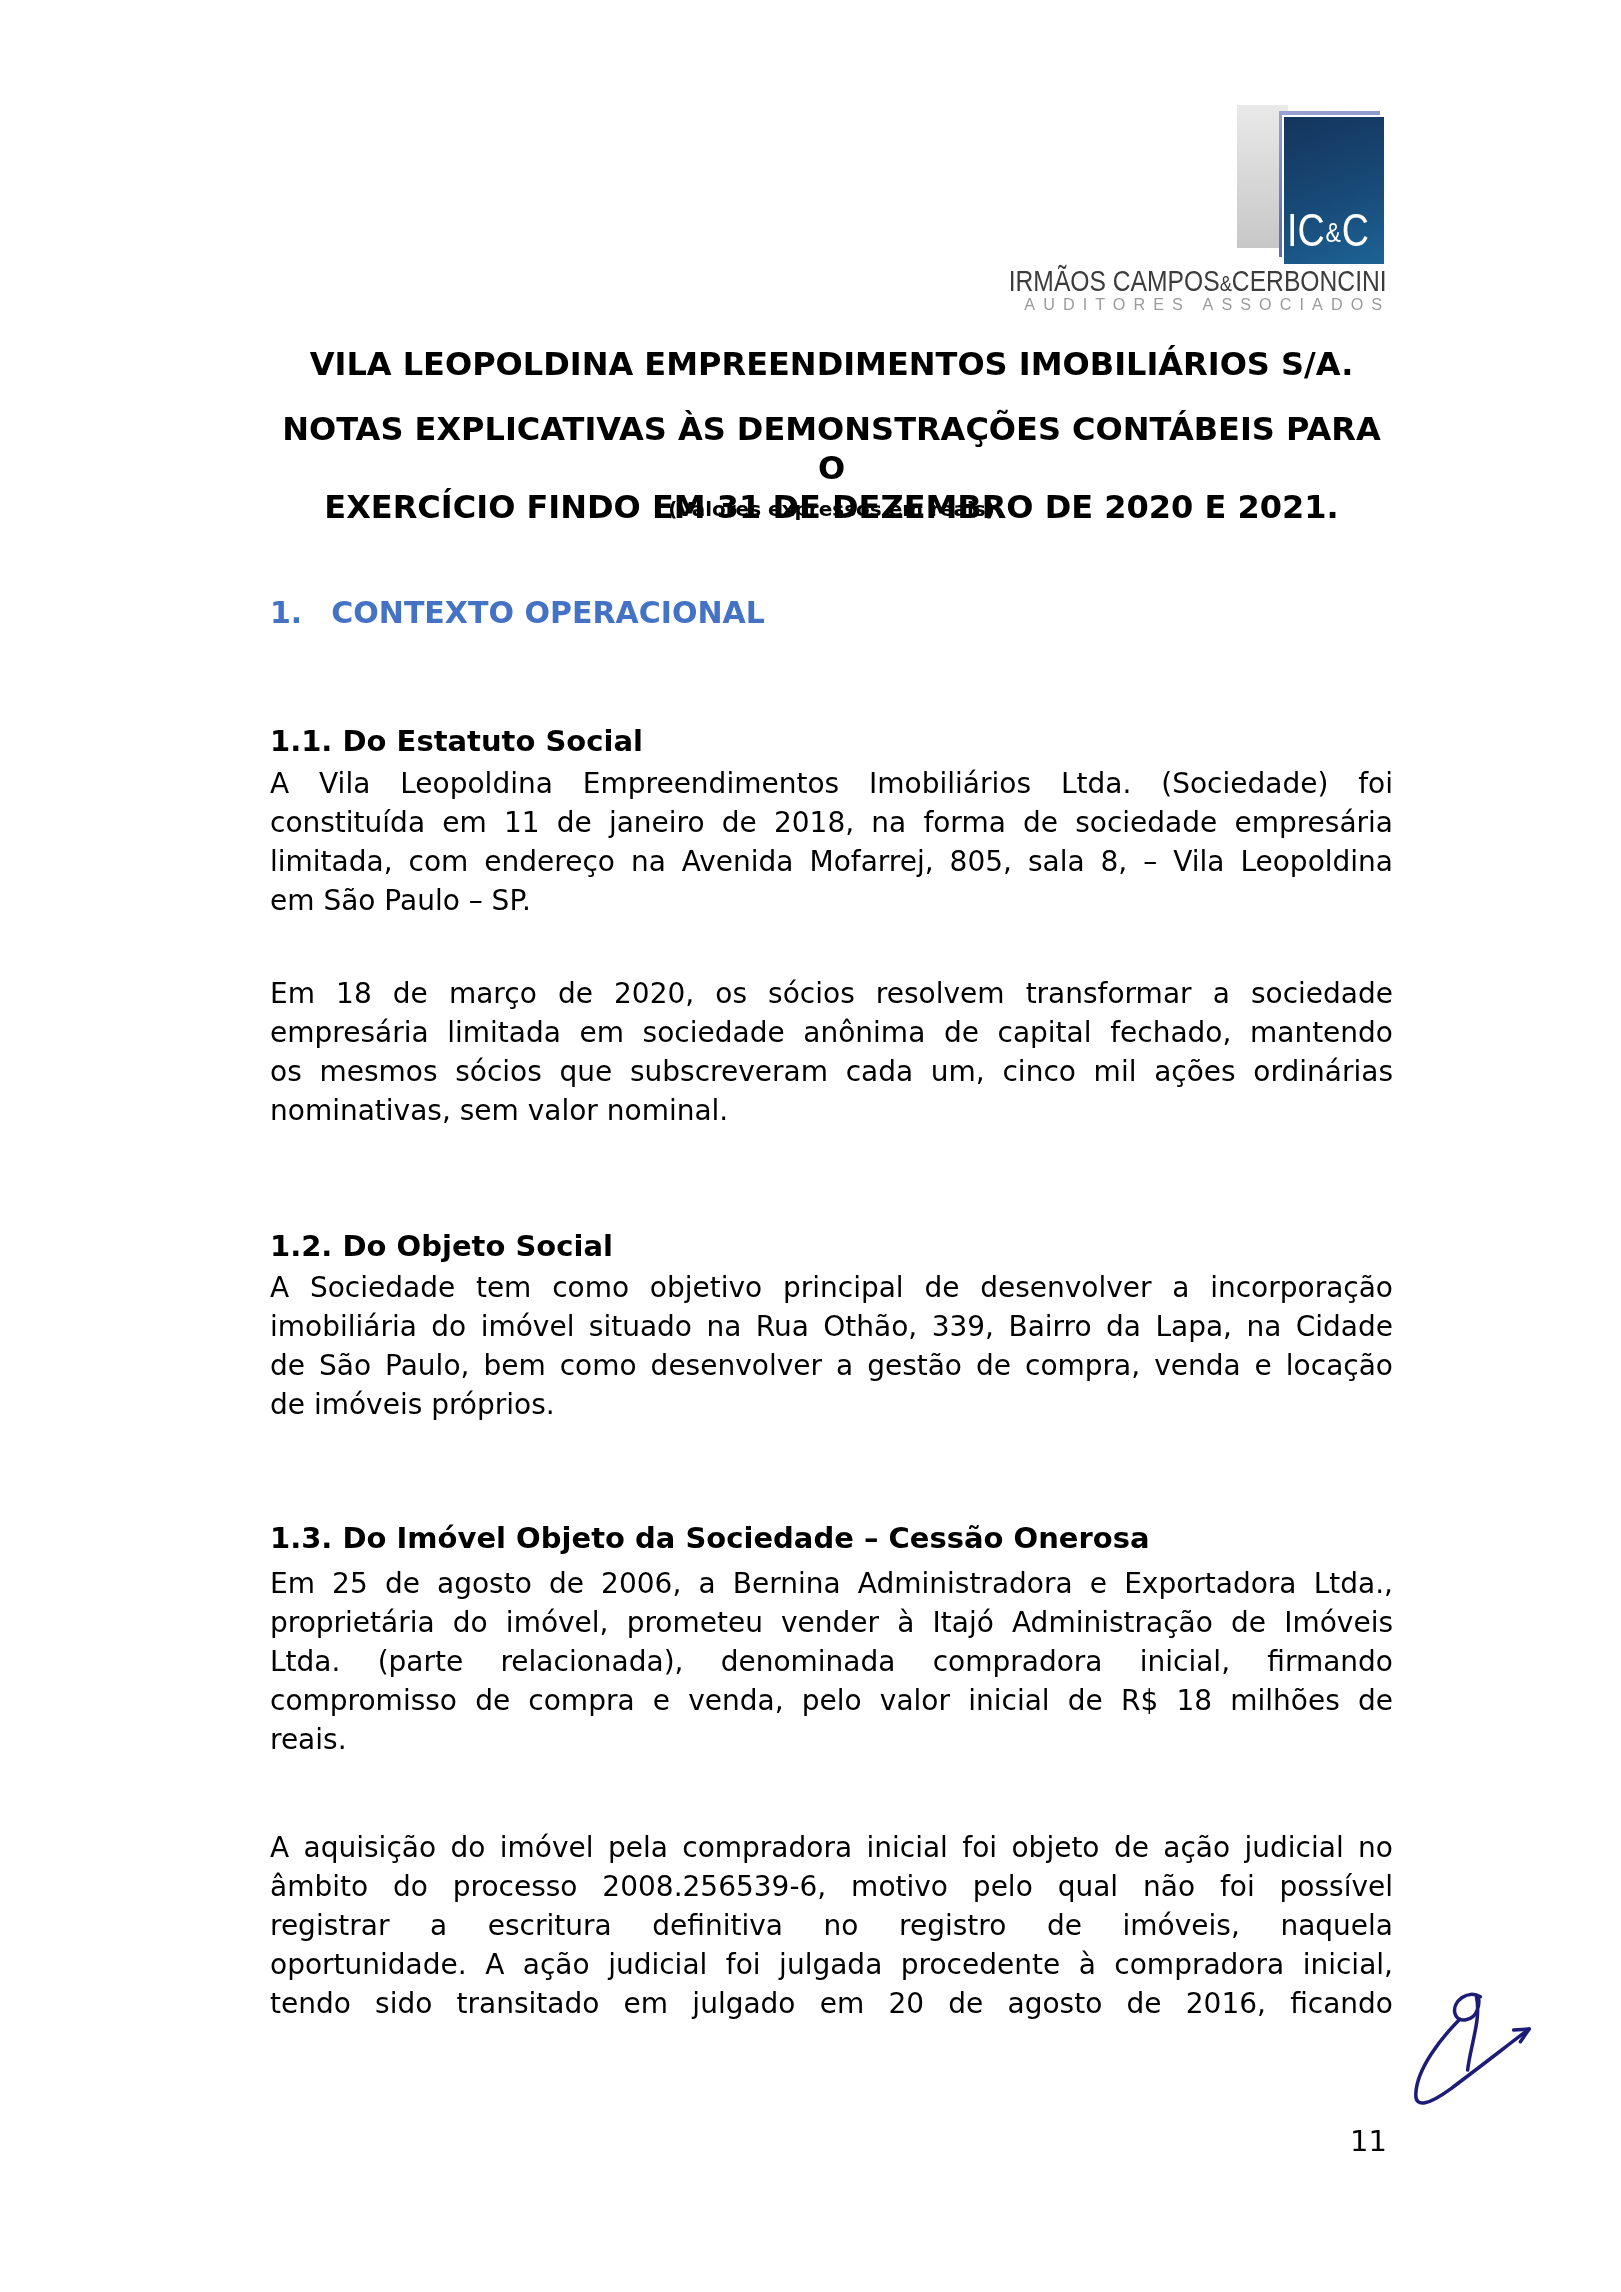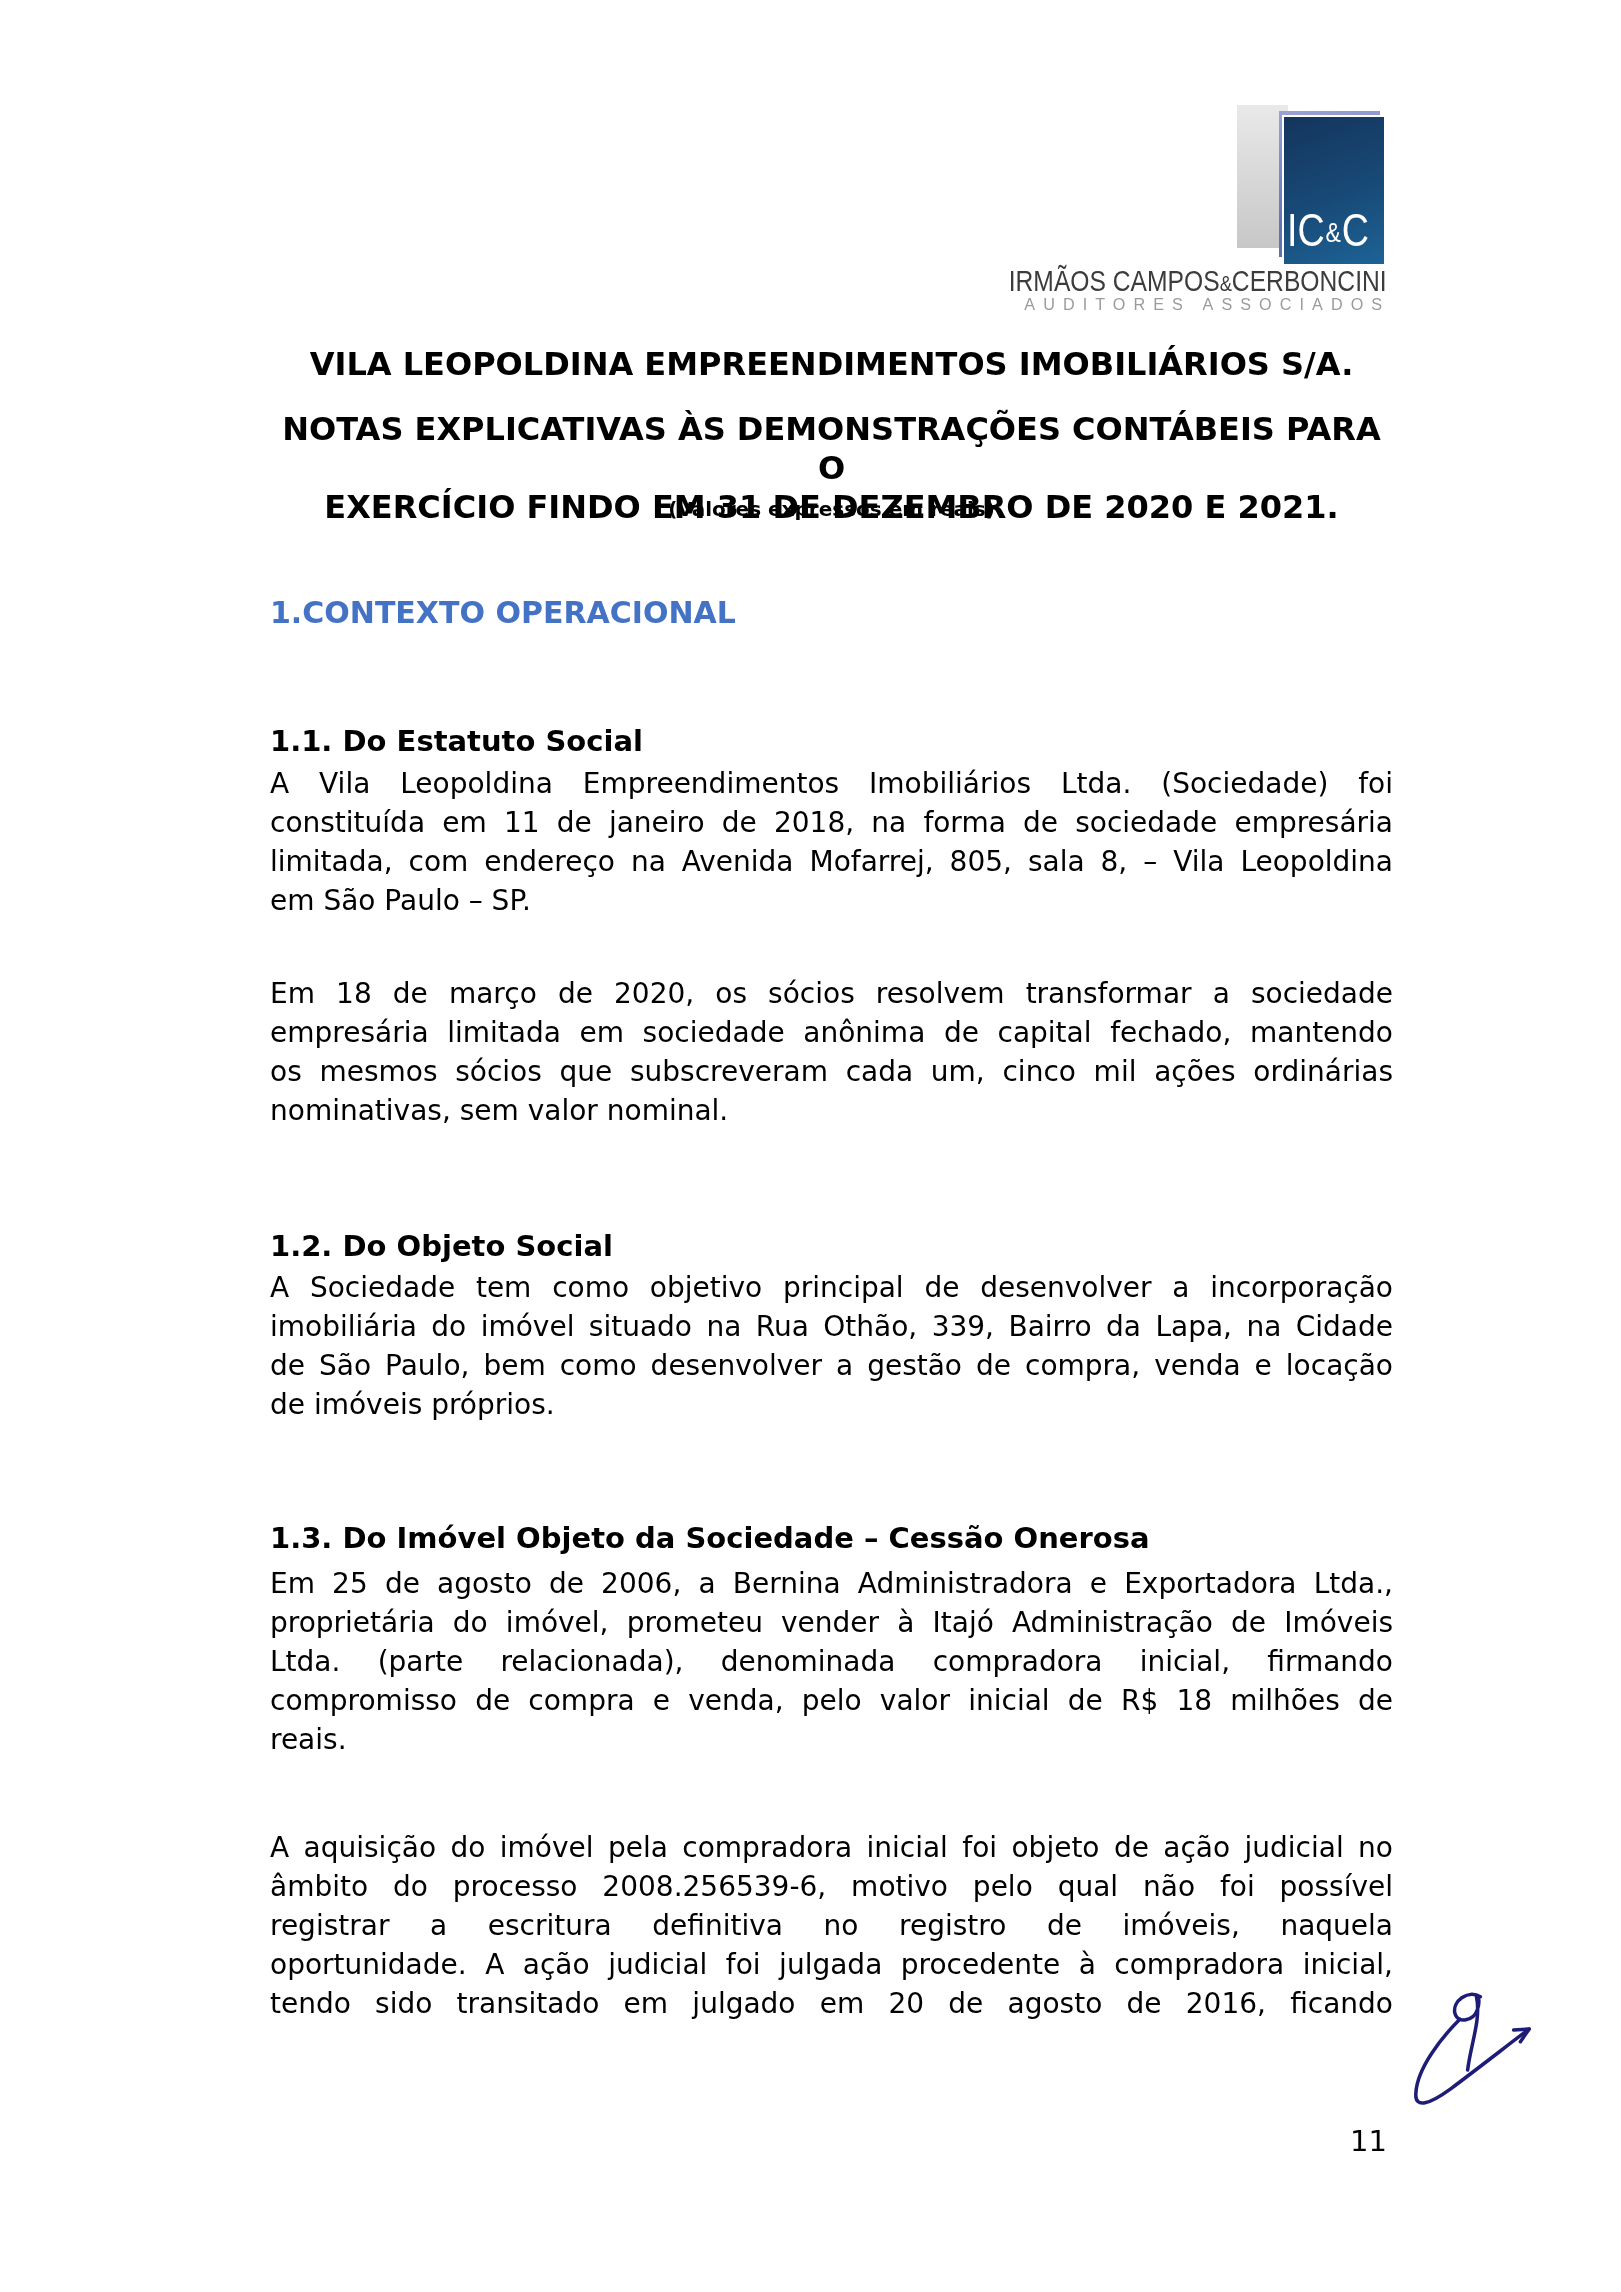--- a/index.html
+++ b/index.html
@@ -31,21 +31,21 @@
     transform:scaleX(0.97);transform-origin:right top;line-height:16.7px;}
 
   
   .col{left:270px;width:1123px;}
   .title1{top:345px;font-size:32px;font-weight:bold;text-align:center;line-height:39px;}
   .title2{top:410px;font-size:32px;font-weight:bold;line-height:39px;}
   .title2 .ln{text-align:center;}
   .subtitle{top:490px;font-size:20px;font-weight:bold;text-align:center;line-height:39px;}
 
   .h1{top:593px;font-size:30px;font-weight:bold;color:#4472C4;line-height:39px;}
-  .h1 .h1-label{}
+  .h1 .h1-label{margin-left:29px;}
   .h2{font-size:29px;font-weight:bold;line-height:39px;margin-top:44px;}
   .h2a{top:678px;} .h2b{top:1183px;} .h2c{top:1475px;}
 
   .para{font-size:28px;line-height:39px;}
   .para .ln{text-align:justify;text-align-last:justify;}
   .para .ln:last-child{text-align-last:left;}
   .para.cont .ln:last-child{text-align-last:justify;}
   .p1{top:764px;} .p2{top:974px;} .p3{top:1268px;} .p4{top:1564px;} .p5{top:1828px;}
 
   

